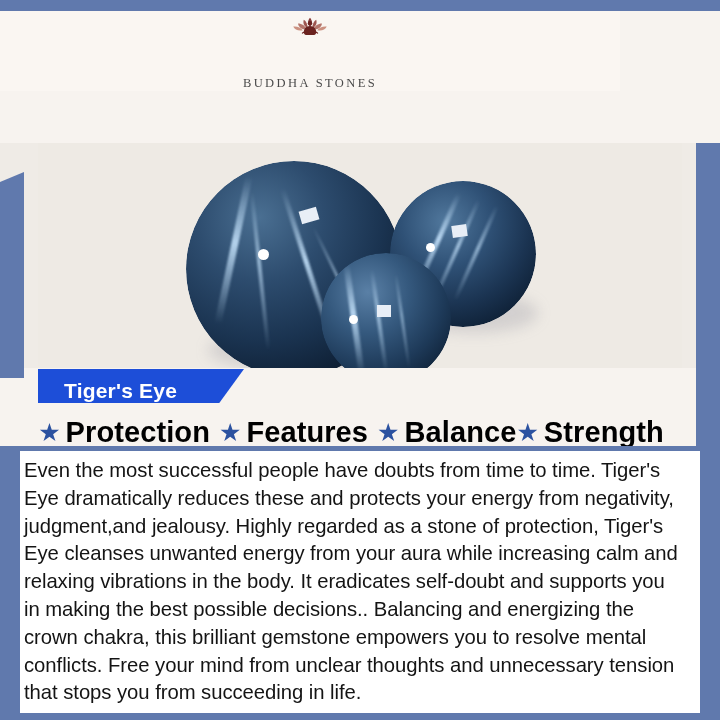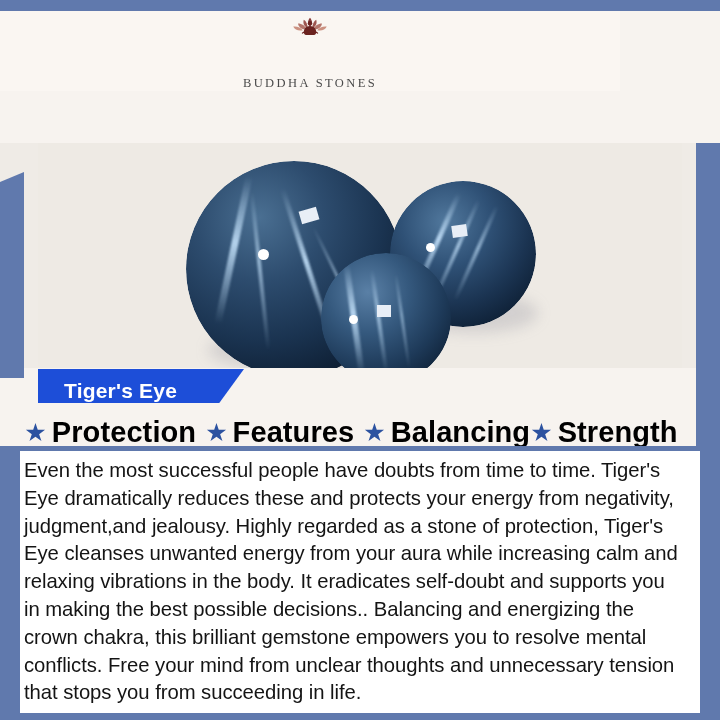--- a/index.html
+++ b/index.html
@@ -332,21 +332,21 @@
     <div class="benefit">
       <span class="star">★</span>
       <span class="label">Protection</span>
     </div>
     <div class="benefit">
       <span class="star">★</span>
       <span class="label">Features</span>
     </div>
     <div class="benefit">
       <span class="star">★</span>
-      <span class="label" style="margin-right:0;">Balancing</span>
+      <span class="label" style="margin-right:0;">Balance</span>
     </div>
     <div class="benefit">
       <span class="star">★</span>
       <span class="label" style="margin-right:18px;">Strength</span>
     </div>
   </div>
 
   <div class="body-frame">
     <div class="body-panel">
       <div class="body-text">Even the most successful people have doubts from time to time. Tiger's Eye dramatically reduces these and protects your energy from negativity, judgment,and jealousy. Highly regarded as a stone of protection, Tiger's Eye cleanses unwanted energy from your aura while increasing calm and relaxing vibrations in the body. It eradicates self-doubt and supports you in making the best possible decisions.. Balancing and energizing the crown chakra, this brilliant gemstone empowers you to resolve mental conflicts. Free your mind from unclear thoughts and unnecessary tension that stops you from succeeding in life.</div>

